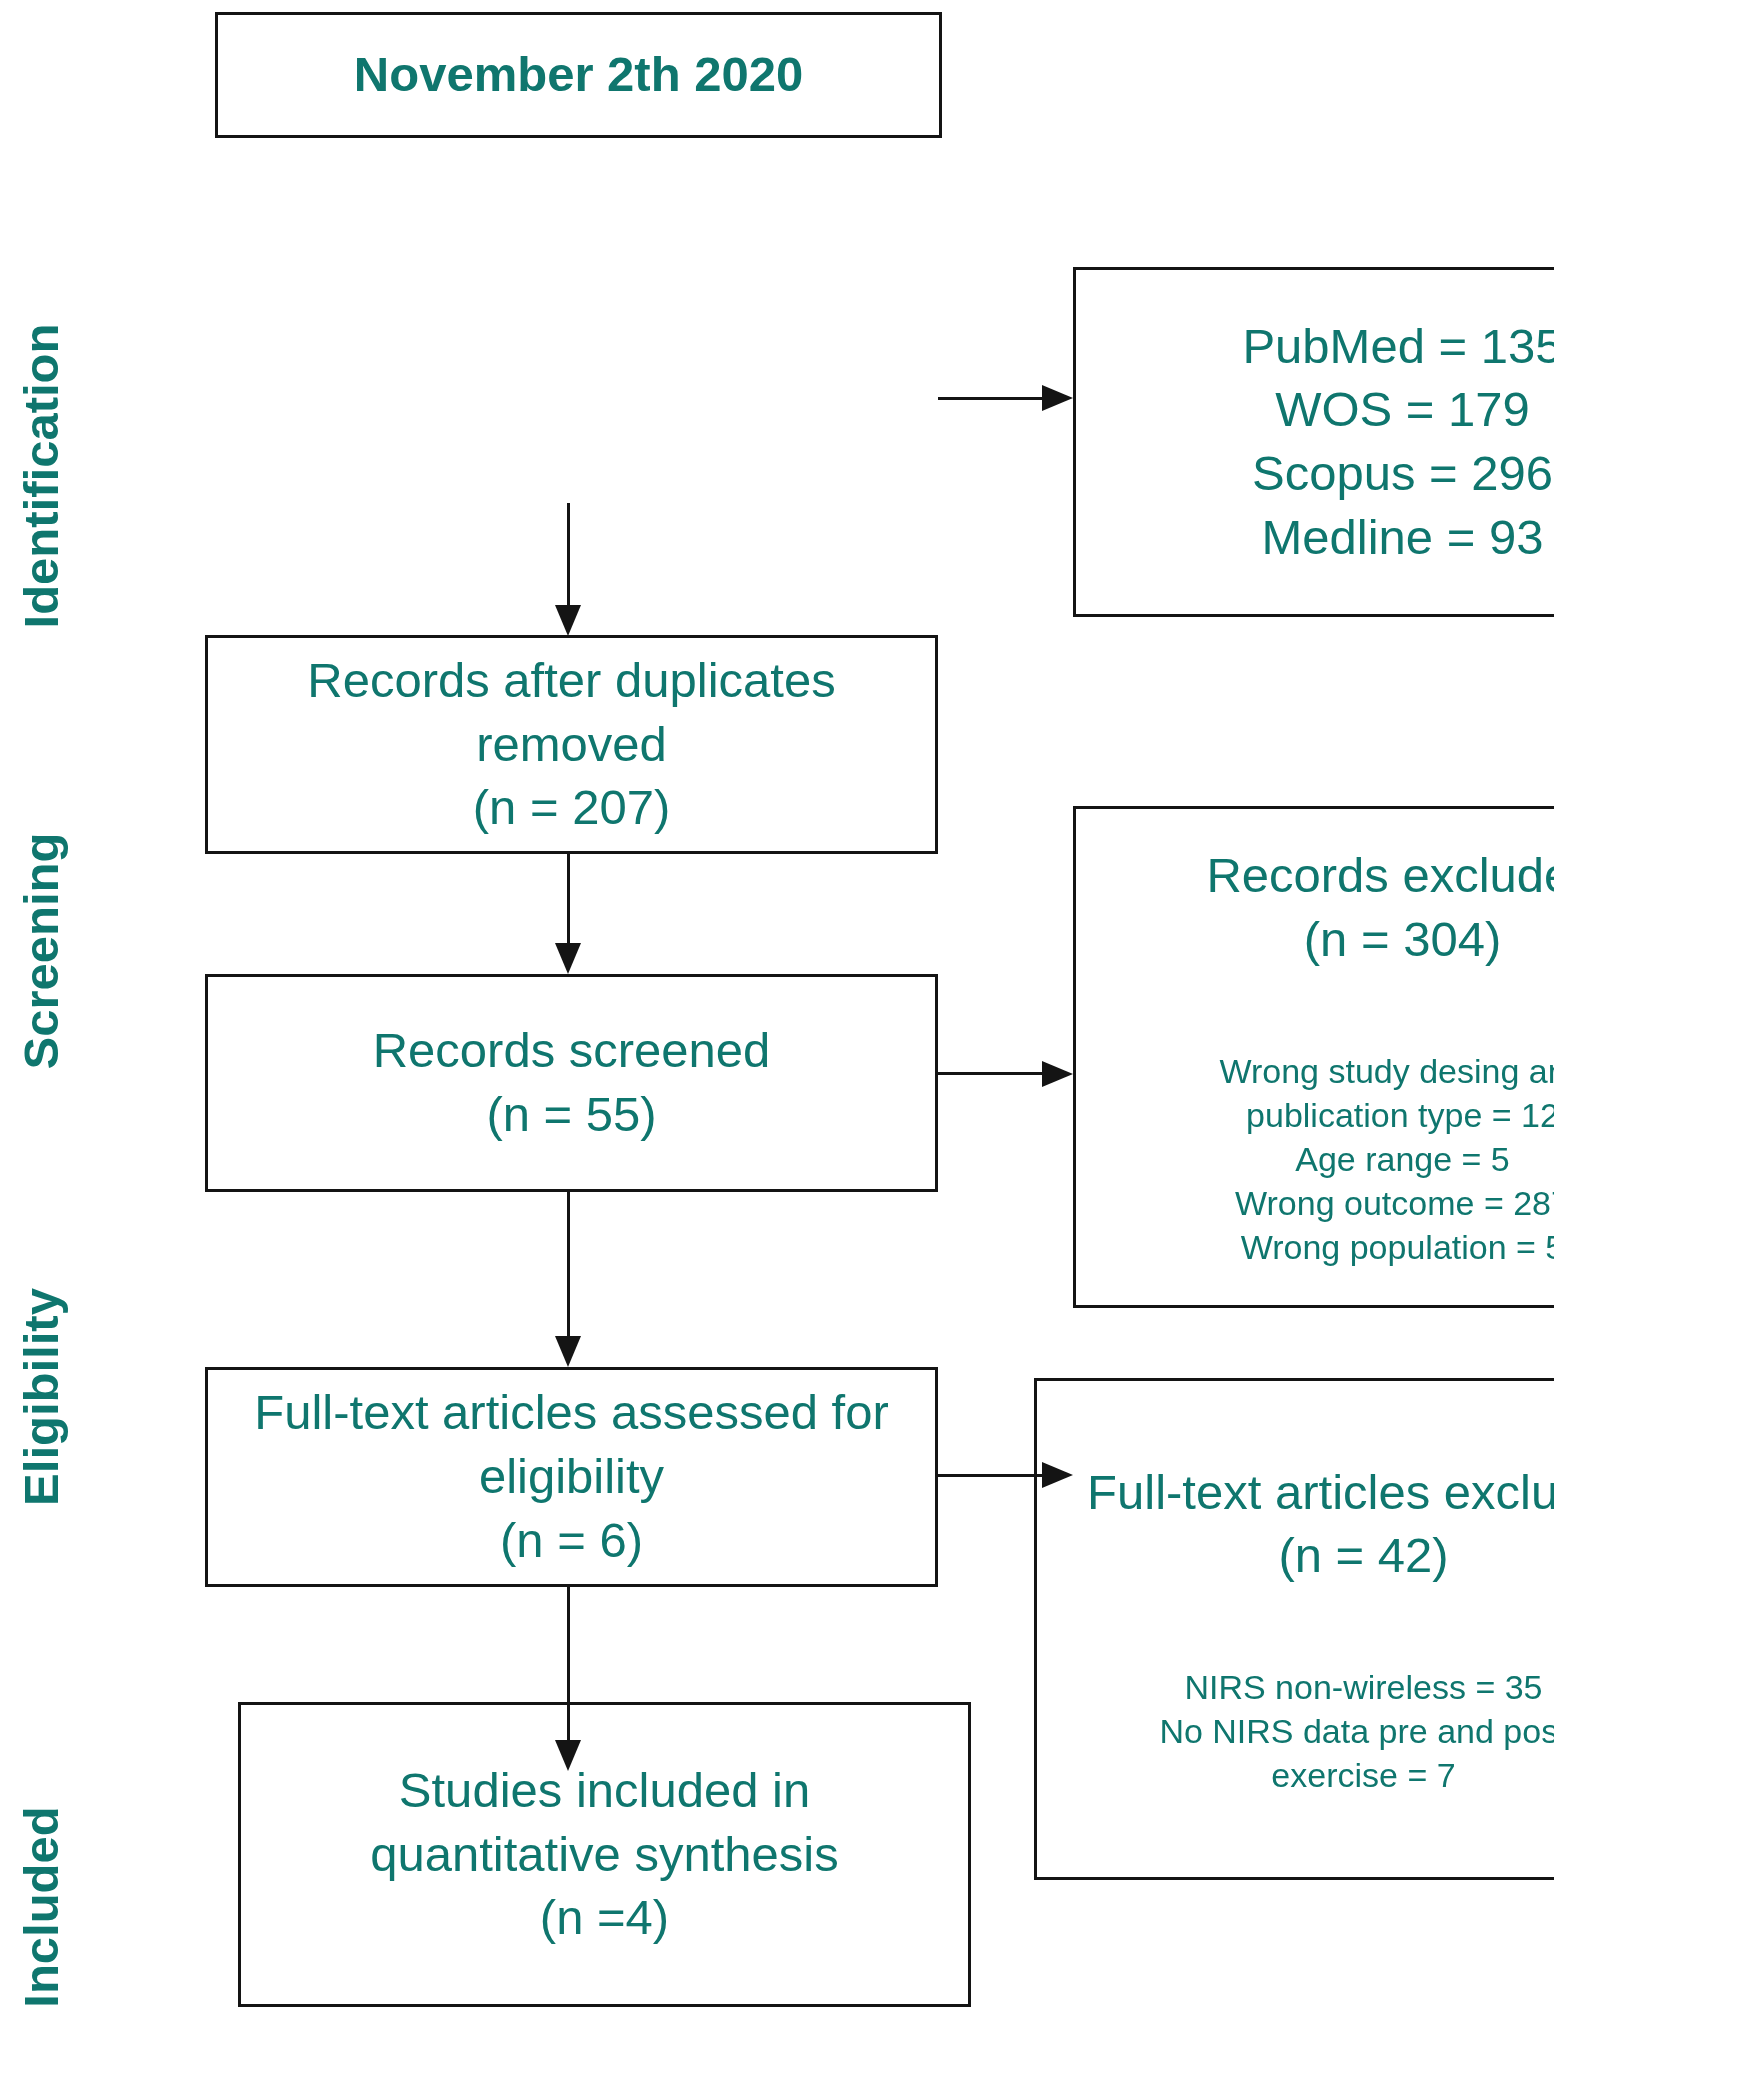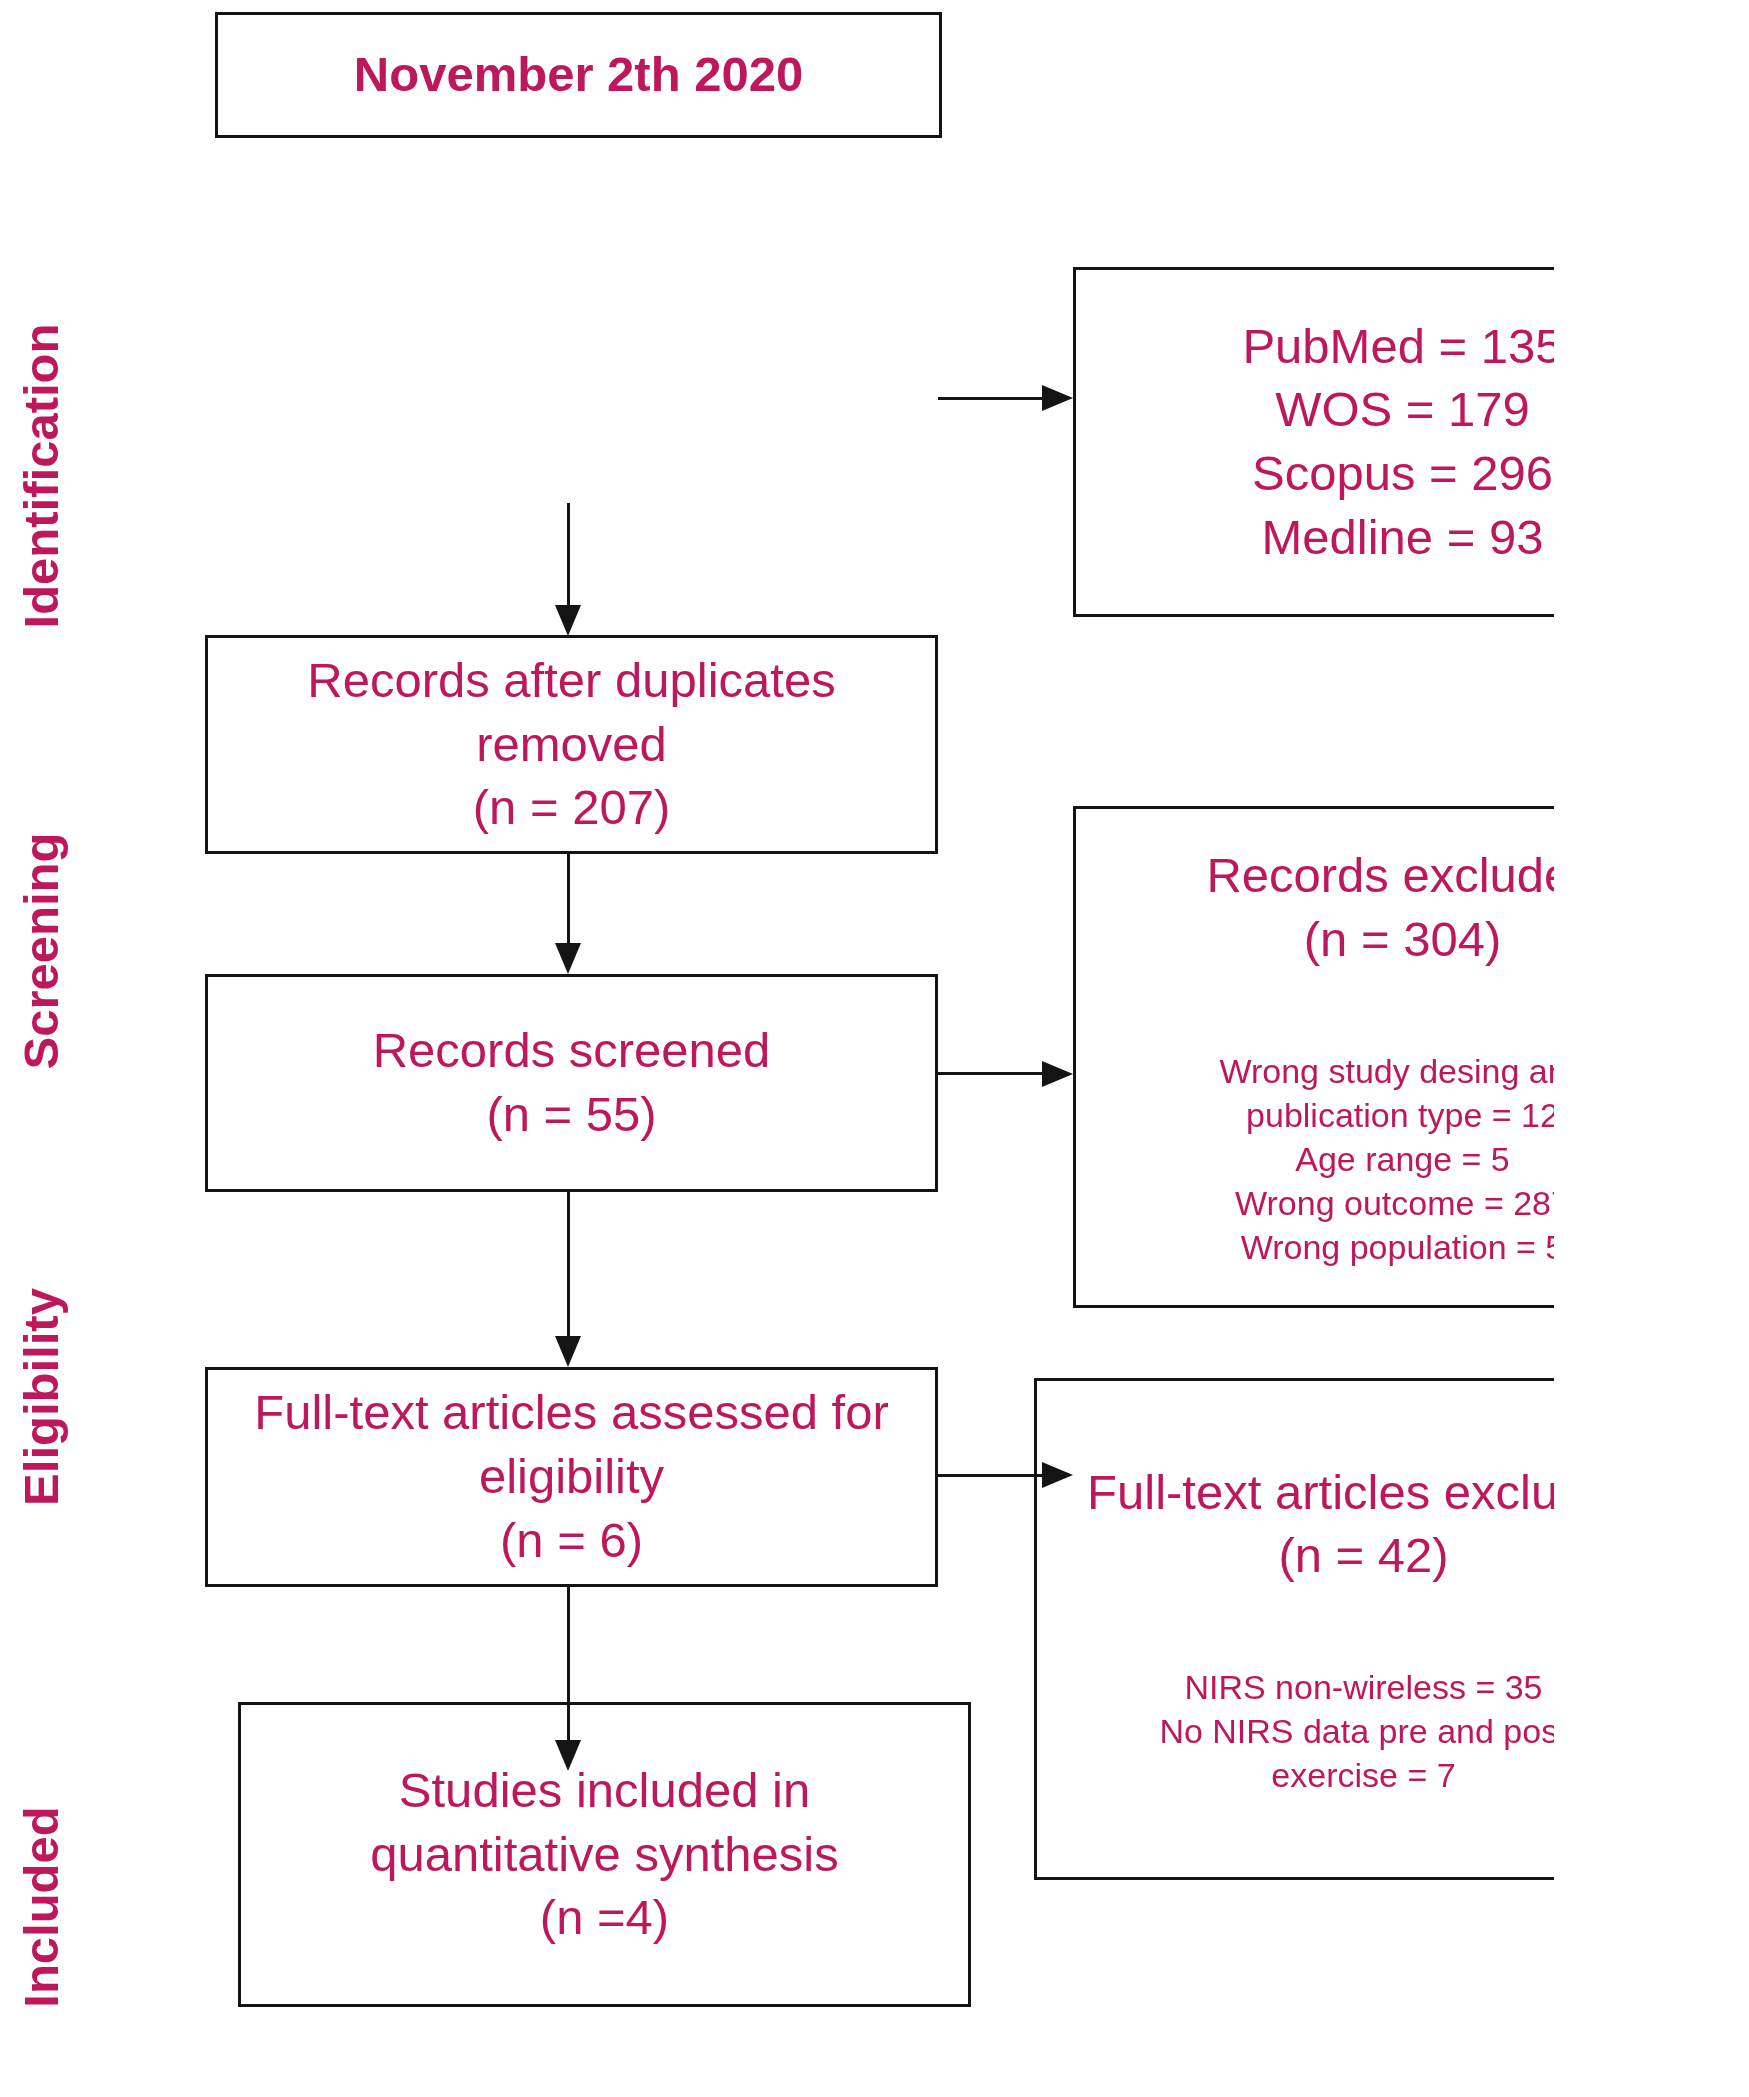--- a/index.html
+++ b/index.html
@@ -6,21 +6,21 @@
     margin: 0;
     padding: 0;
     background: #ffffff;
   }
   .canvas {
     position: relative;
     width: 1554px;
     height: 2097px;
     background: #ffffff;
     font-family: "Liberation Sans", "DejaVu Sans", sans-serif;
-    color: #be185d;
+    color: #0f766e;
     overflow: hidden;
   }
   .box {
     position: absolute;
     box-sizing: border-box;
     border: 3.9px solid #141414;
     background: #ffffff;
     display: flex;
     flex-direction: column;
     align-items: center;

